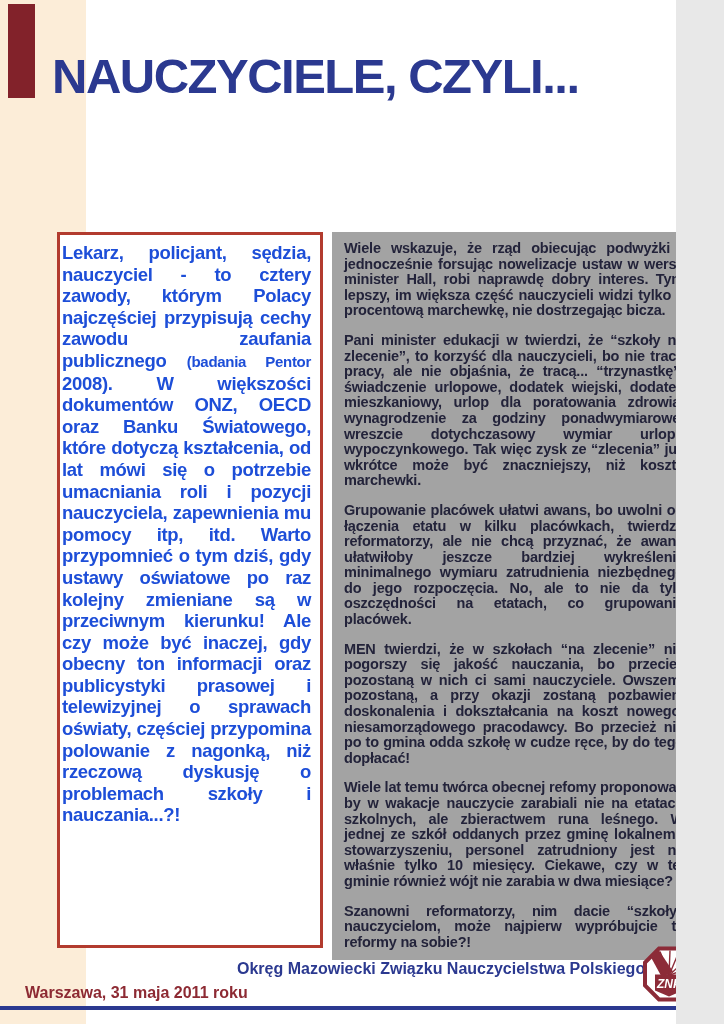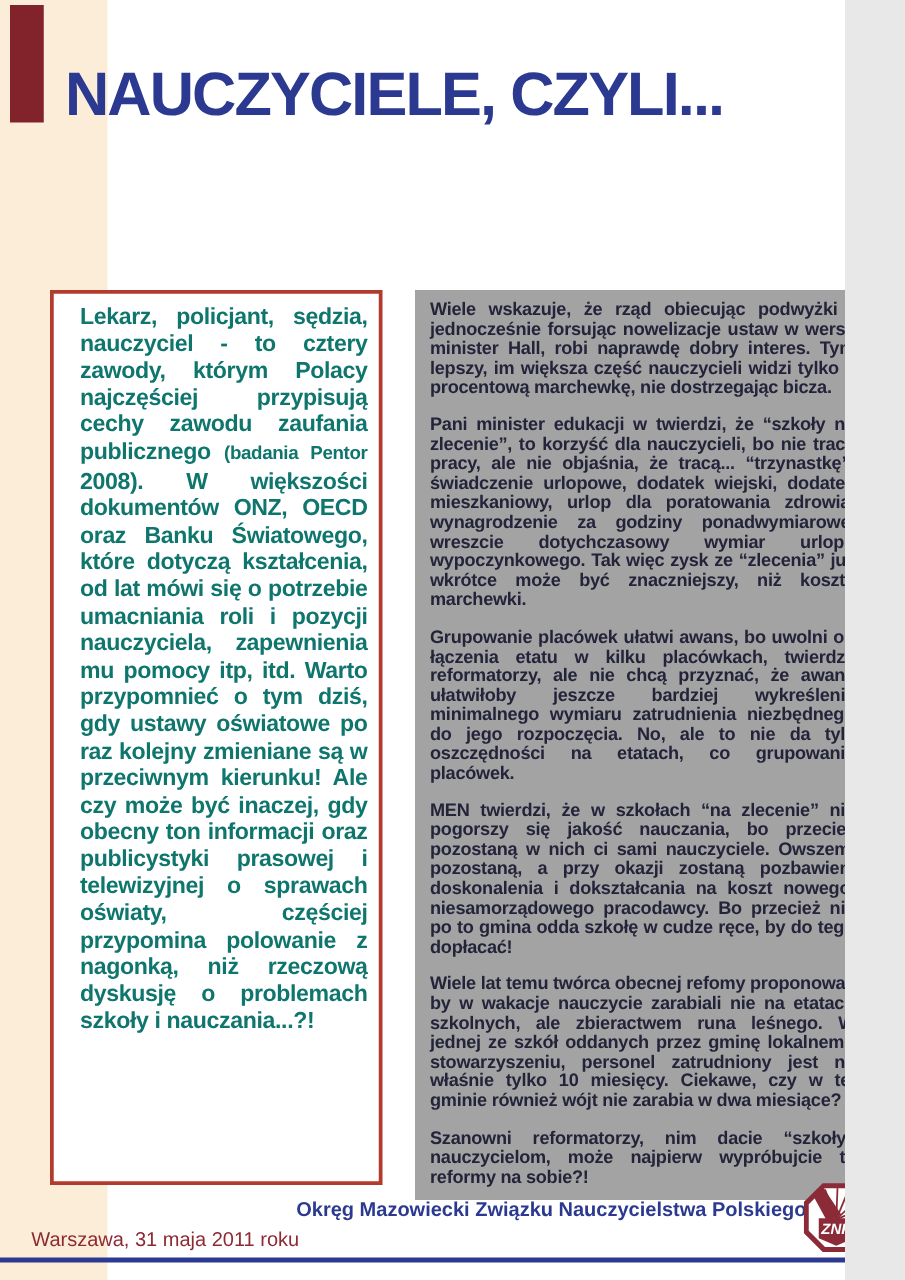--- a/index.html
+++ b/index.html
@@ -9,35 +9,35 @@
   }
   .left-stripe{position:absolute;left:0;top:0;width:86px;height:1024px;background:#FCEDD8;}
   .corner-block{position:absolute;left:8px;top:4px;width:27px;height:94px;background:#82222A;}
   .headline{
     position:absolute;left:52px;width:650px;color:#2B3990;font-weight:bold;
     font-size:49px;letter-spacing:-1.5px;white-space:nowrap;
   }
   .headline.l1{top:48px;}
   .headline.l2{top:118px;}
   .intro-box{
-    position:absolute;left:40px;top:232px;width:266px;height:716px;box-sizing:border-box;
-    background:#ffffff;border:3px solid #B23B2E;padding:7px 9px 4px 21px;
-    color:#0f766e;font-weight:bold;font-size:18.5px;line-height:21.6px;
+    position:absolute;left:57px;top:232px;width:266px;height:716px;box-sizing:border-box;
+    background:#ffffff;border:3px solid #B23B2E;padding:7px 9px 4px 2px;
+    color:#1d4ed8;font-weight:bold;font-size:18.5px;line-height:21.6px;
     text-align:justify;letter-spacing:-0.3px;overflow:hidden;
   }
   .intro-box .small{font-size:15px;}
   .main-col{
     position:absolute;left:332px;top:232px;width:364px;height:728px;box-sizing:border-box;
     background:#a3a3a3;padding:9px 12px 6px 12px;
     color:#23233A;font-weight:bold;font-size:14.5px;line-height:15.6px;
     text-align:justify;letter-spacing:-0.2px;overflow:hidden;
   }
   .main-col p{margin:0 0 14px 0;}
   .main-col p:last-child{margin-bottom:0;}
-  .footer-date{position:absolute;left:25px;top:984px;font-size:16px;font-weight:normal;color:#8D2A33;white-space:nowrap;}
+  .footer-date{position:absolute;left:25px;top:984px;font-size:16px;font-weight:bold;color:#8D2A33;white-space:nowrap;}
   .footer-org{position:absolute;left:237px;top:960px;font-size:16px;font-weight:bold;color:#2B3990;white-space:nowrap;}
   .bottom-rule{position:absolute;left:0;top:1006px;width:724px;height:4px;background:#2B3990;}
   .logo{position:absolute;left:643px;top:946px;width:52px;height:56px;}
   .credit{position:absolute;left:686px;top:994px;font-size:6px;color:#6b6b6b;letter-spacing:0.2px;}
 </style>
 </head>
 <body>
 
 <div class="page">
 

